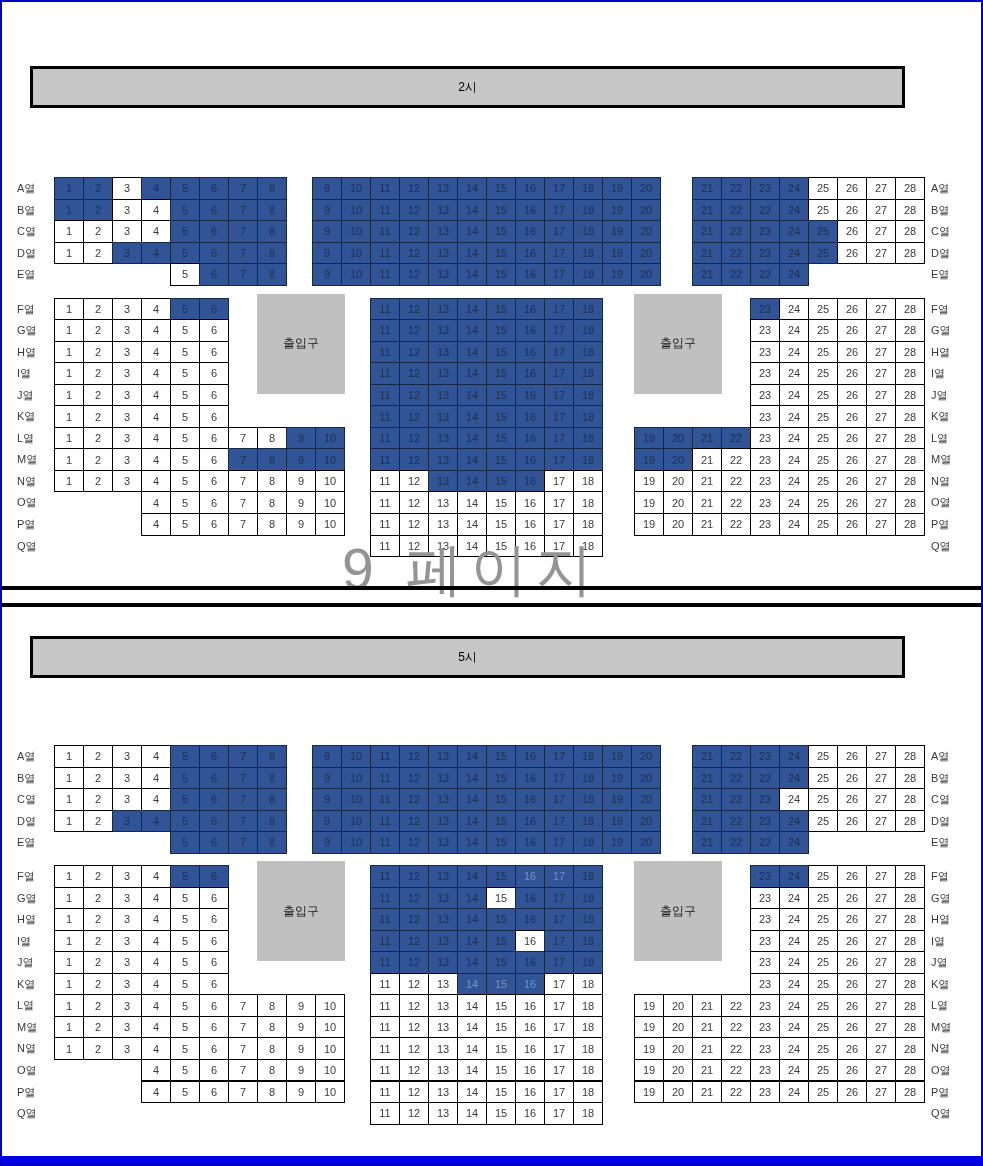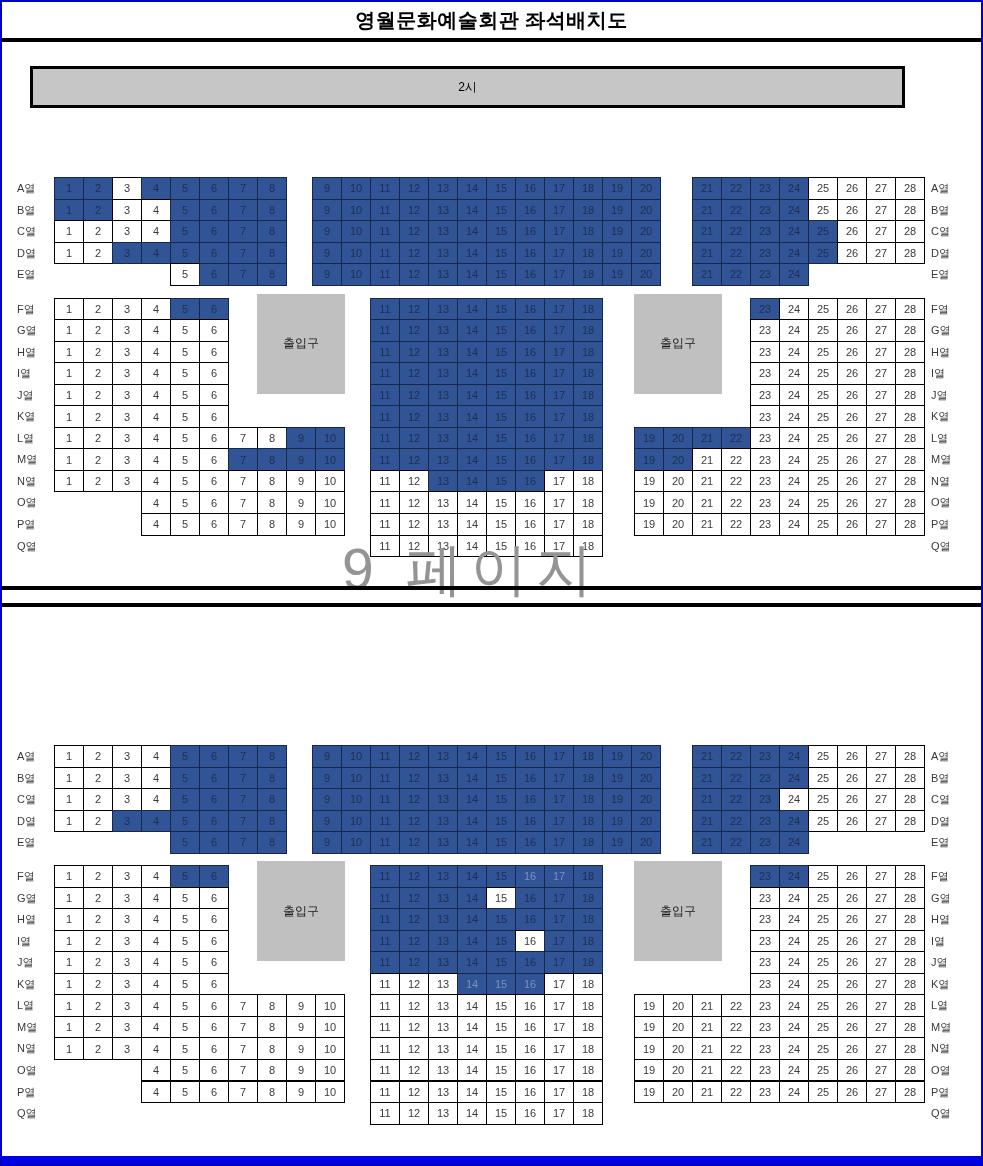--- a/index.html
+++ b/index.html
@@ -78,23 +78,20 @@
 
   .bottom-bar {
     position: absolute; left: 0; right: 0; bottom: 0; height: 8px;
     background: var(--c-bar, #0000E0); z-index: 7;
   }
 </style>
 <title>영월문화예술회관 좌석배치도</title></head>
 <body>
 
 <div class="page" id="page">
-  <div class="title-bar">
-    <h1>영월문화예술회관 좌석배치도</h1>
-  </div>
 
   <div class="watermark">9 페이지</div>
 
   <div class="divider divider-1"></div>
   <div class="divider divider-2"></div>
   <div class="bottom-bar"></div>
 <div class="stage" style="left: 28px; top: 64px; width: 875px; height: 42px;">2시</div>
     <div class="entrance" style="left: 255px; top: 291.5px; width: 88px; height: 100px;">출입구</div>
     <div class="entrance" style="left: 632px; top: 291.5px; width: 88px; height: 100px;">출입구</div>
     <div class="row-label" style="left: 15px; top: 179px;">A열</div>
@@ -518,20 +515,21 @@
     <div class="row-label" style="left: 15px; top: 536.55px;">Q열</div>
     <div class="row-label" style="left: 929px; top: 536.55px;">Q열</div>
     <div class="seat" style="left: 368px; top: 532.55px; width: 30px; height: 22.5px;">11</div>
     <div class="seat" style="left: 397px; top: 532.55px; width: 30px; height: 22.5px;">12</div>
     <div class="seat" style="left: 426px; top: 532.55px; width: 30px; height: 22.5px;">13</div>
     <div class="seat" style="left: 455px; top: 532.55px; width: 30px; height: 22.5px;">14</div>
     <div class="seat" style="left: 484px; top: 532.55px; width: 30px; height: 22.5px;">15</div>
     <div class="seat" style="left: 513px; top: 532.55px; width: 30px; height: 22.5px;">16</div>
     <div class="seat" style="left: 542px; top: 532.55px; width: 30px; height: 22.5px;">17</div>
     <div class="seat" style="left: 571px; top: 532.55px; width: 30px; height: 22.5px;">18</div>
+    <div class="stage" style="left: 28px; top: 634px; width: 875px; height: 42px;">5시</div>
     <div class="entrance" style="left: 255px; top: 859px; width: 88px; height: 100px;">출입구</div>
     <div class="entrance" style="left: 632px; top: 859px; width: 88px; height: 100px;">출입구</div>
     <div class="row-label" style="left: 15px; top: 747px;">A열</div>
     <div class="row-label" style="left: 929px; top: 747px;">A열</div>
     <div class="seat" style="left: 52px; top: 743px; width: 30px; height: 22.5px;">1</div>
     <div class="seat" style="left: 81px; top: 743px; width: 30px; height: 22.5px;">2</div>
     <div class="seat" style="left: 110px; top: 743px; width: 30px; height: 22.5px;">3</div>
     <div class="seat" style="left: 139px; top: 743px; width: 30px; height: 22.5px;">4</div>
     <div class="seat res" style="left: 168px; top: 743px; width: 30px; height: 22.5px;">5</div>
     <div class="seat res" style="left: 197px; top: 743px; width: 30px; height: 22.5px;">6</div>

